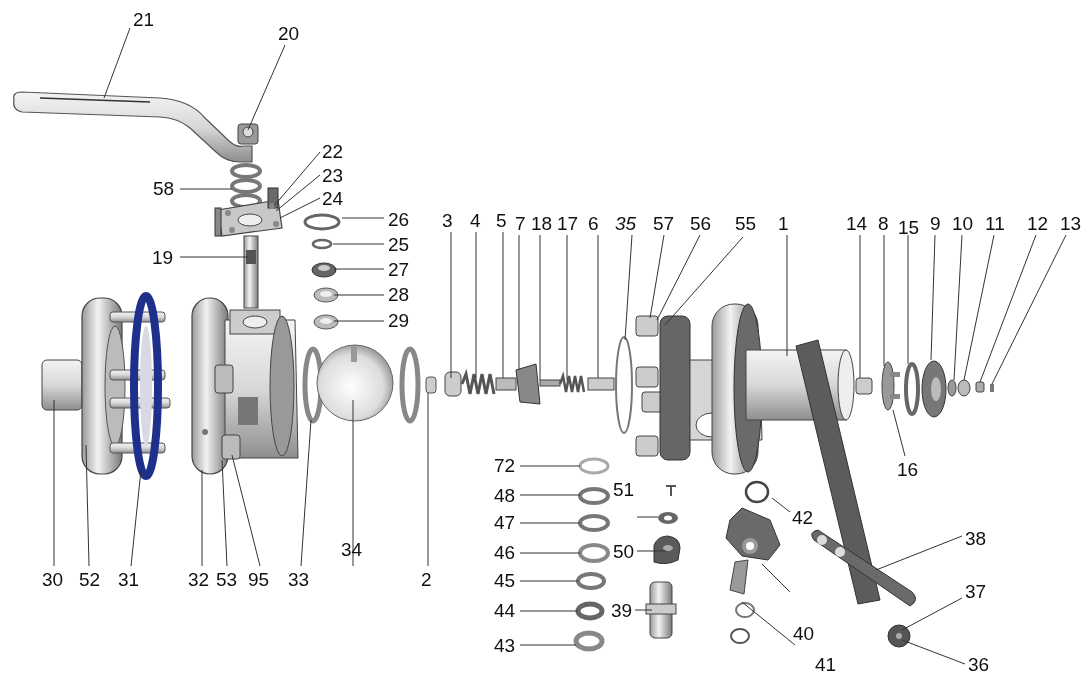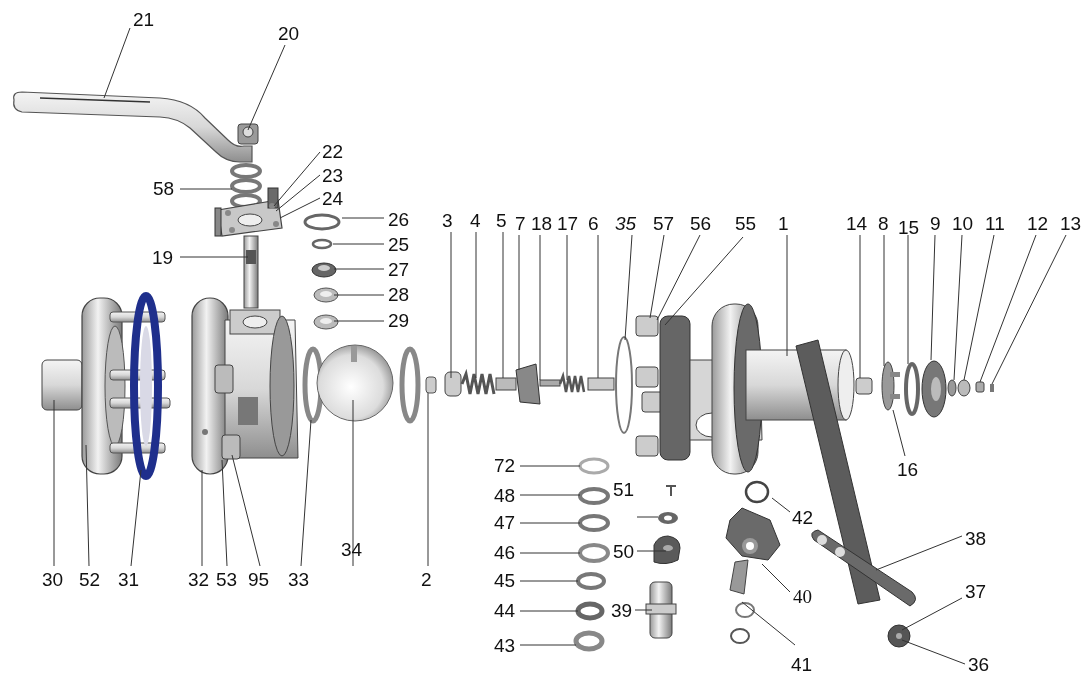--- a/index.html
+++ b/index.html
@@ -293,19 +293,19 @@
       <span class="lbl" style="left: 494px; top: 486px;">48</span>
       <span class="lbl" style="left: 494px; top: 513px;">47</span>
       <span class="lbl" style="left: 494px; top: 543px;">46</span>
       <span class="lbl" style="left: 494px; top: 571px;">45</span>
       <span class="lbl" style="left: 494px; top: 601px;">44</span>
       <span class="lbl" style="left: 494px; top: 636px;">43</span>
       <span class="lbl" style="left: 613px; top: 480px;">51</span>
       <span class="lbl" style="left: 613px; top: 542px;">50</span>
       <span class="lbl" style="left: 611px; top: 601px;">39</span>
       <span class="lbl" style="left: 792px; top: 508px;">42</span>
-      <span class="lbl" style="left: 793px; top: 587px; font-family: Liberation Serif, serif;">40</span>
-      <span class="lbl" style="left: 791px; top: 655px;">41</span>
+      <span class="lbl" style="left: 793px; top: 624px;">40</span>
+      <span class="lbl" style="left: 815px; top: 655px;">41</span>
       <span class="lbl" style="left: 965px; top: 529px;">38</span>
       <span class="lbl" style="left: 965px; top: 582px;">37</span>
       <span class="lbl" style="left: 968px; top: 655px;">36</span>
     </div>
 </div>
 
 </body></html>

